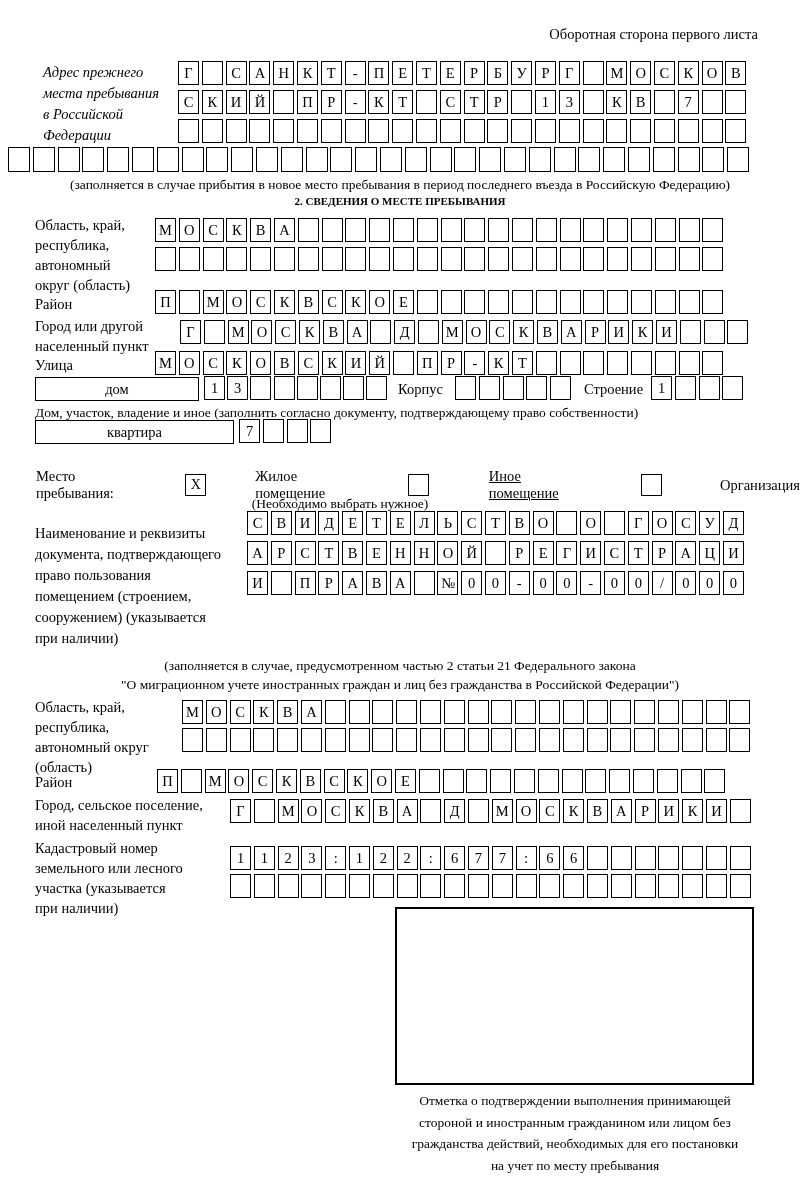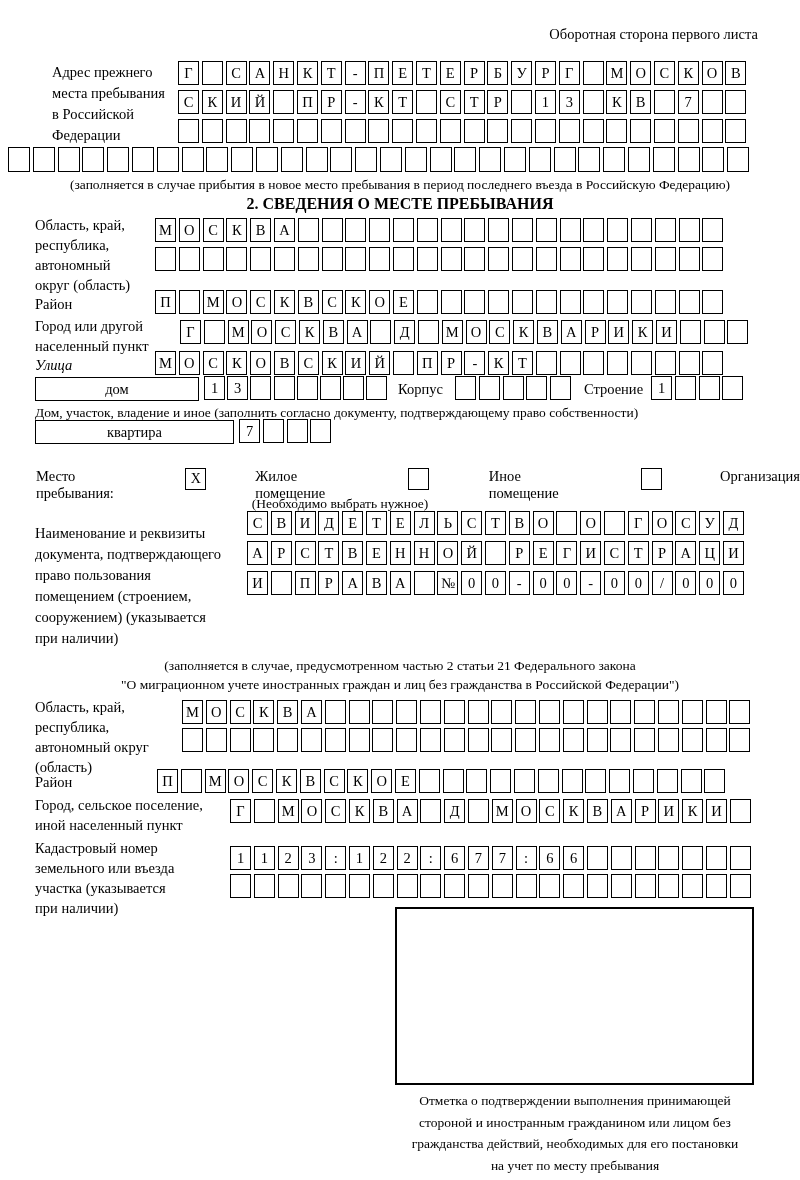--- a/index.html
+++ b/index.html
@@ -3,41 +3,41 @@
 <meta charset="utf-8">
 <style>
   html,body{margin:0;padding:0;background:#fff;}
   .page{position:relative;width:800px;height:1180px;background:#fff;color:#000;
         font-family:"Liberation Serif","DejaVu Serif",serif;overflow:hidden;}
   .abs{position:absolute;}
   .label{font-size:14.5px;line-height:20px;}
   .lh21{line-height:21px;}
   .multi{white-space:pre-line;}
   .caption{font-size:13.5px;line-height:17px;}
-  .title{font-weight:bold;font-size:16px;}
+  .title{font-weight:bold;font-size:11px;}
   .center{left:0;width:800px;text-align:center;}
   .row{position:absolute;display:flex;gap:2.8px;}
   .cell{box-sizing:content-box;flex:none;width:19px;height:22px;border:1.6px solid #000;
         display:flex;align-items:center;justify-content:center;font-size:14.5px;}
   .lgrow .cell{width:20px;height:23px;}
   .wbox{position:absolute;height:22px;border:1.6px solid #000;display:flex;
         align-items:center;justify-content:center;font-size:14.5px;}
   .chk{flex:none;width:19px;height:20px;border:1.6px solid #000;display:inline-flex;
        align-items:center;justify-content:center;font-size:14px;}
-  .mesto-row{position:absolute;display:flex;font-size:14.5px;gap:36px;}
+  .mesto-row{position:absolute;display:flex;align-items:center;font-size:14.5px;gap:36px;}
   .bigbox{position:absolute;border:2px solid #000;background:#fff;}
 </style>
 </head>
 <body>
 
 <div class="page">
 
   <div class="abs label" style="right:42px;top:24px;">Оборотная сторона первого листа</div>
 
-  <div class="abs label multi lh21" style="left:52px;top:62px;width:140px;">Адрес прежнего
+  <div class="abs label multi lh21" style="left:43px;top:62px;width:140px;font-style:italic;">Адрес прежнего
 места пребывания
 в Российской
 Федерации</div>
   <div class="row" style="left:178px;top:61px;">
       <span class="cell">Г</span>
       <span class="cell"></span>
       <span class="cell">С</span>
       <span class="cell">А</span>
       <span class="cell">Н</span>
       <span class="cell">К</span>
@@ -255,21 +255,21 @@
       <span class="cell">А</span>
       <span class="cell">Р</span>
       <span class="cell">И</span>
       <span class="cell">К</span>
       <span class="cell">И</span>
       <span class="cell"></span>
       <span class="cell"></span>
       <span class="cell"></span>
     </div>
 
-  <div class="abs label" style="left:35px;top:355px;font-style:italic;">Улица</div>
+  <div class="abs label" style="left:35px;top:355px;">Улица</div>
   <div class="row" style="left:155px;top:351px;">
       <span class="cell">М</span>
       <span class="cell">О</span>
       <span class="cell">С</span>
       <span class="cell">К</span>
       <span class="cell">О</span>
       <span class="cell">В</span>
       <span class="cell">С</span>
       <span class="cell">К</span>
       <span class="cell">И</span>
@@ -324,21 +324,21 @@
       <span class="cell"></span>
       <span class="cell"></span>
       <span class="cell"></span>
     </div>
 
   <div class="mesto-row" style="left:36px;top:468px;">
     <span>Место пребывания:</span>
     <span class="chk" style="margin-left:9px;">X</span>
     <span style="margin-left:13px;">Жилое помещение</span>
     <span class="chk" style="margin-left:17px;"></span>
-    <span style="margin-left:24px;">Иное помещение</span>
+    <span style="margin-left:24px;text-decoration:underline;">Иное помещение</span>
     <span class="chk" style="margin-left:25px;"></span>
     <span style="margin-left:22px;">Организация</span>
   </div>
   <div class="abs caption" style="left:230px;top:495px;width:220px;text-align:center;">(Необходимо выбрать нужное)</div>
 
   <div class="abs label multi lh21" style="left:35px;top:514px;width:200px;margin-top:9px;">Наименование и реквизиты
 документа, подтверждающего
 право пользования
 помещением (строением,
 сооружением) (указывается
@@ -522,21 +522,21 @@
       <span class="cell">В</span>
       <span class="cell">А</span>
       <span class="cell">Р</span>
       <span class="cell">И</span>
       <span class="cell">К</span>
       <span class="cell">И</span>
       <span class="cell"></span>
     </div>
 
   <div class="abs label multi" style="left:35px;top:838px;width:180px;">Кадастровый номер
-земельного или въезда
+земельного или лесного
 участка (указывается
 при наличии)</div>
   <div class="row" style="left:230px;top:846px;">
       <span class="cell">1</span>
       <span class="cell">1</span>
       <span class="cell">2</span>
       <span class="cell">3</span>
       <span class="cell">:</span>
       <span class="cell">1</span>
       <span class="cell">2</span>

